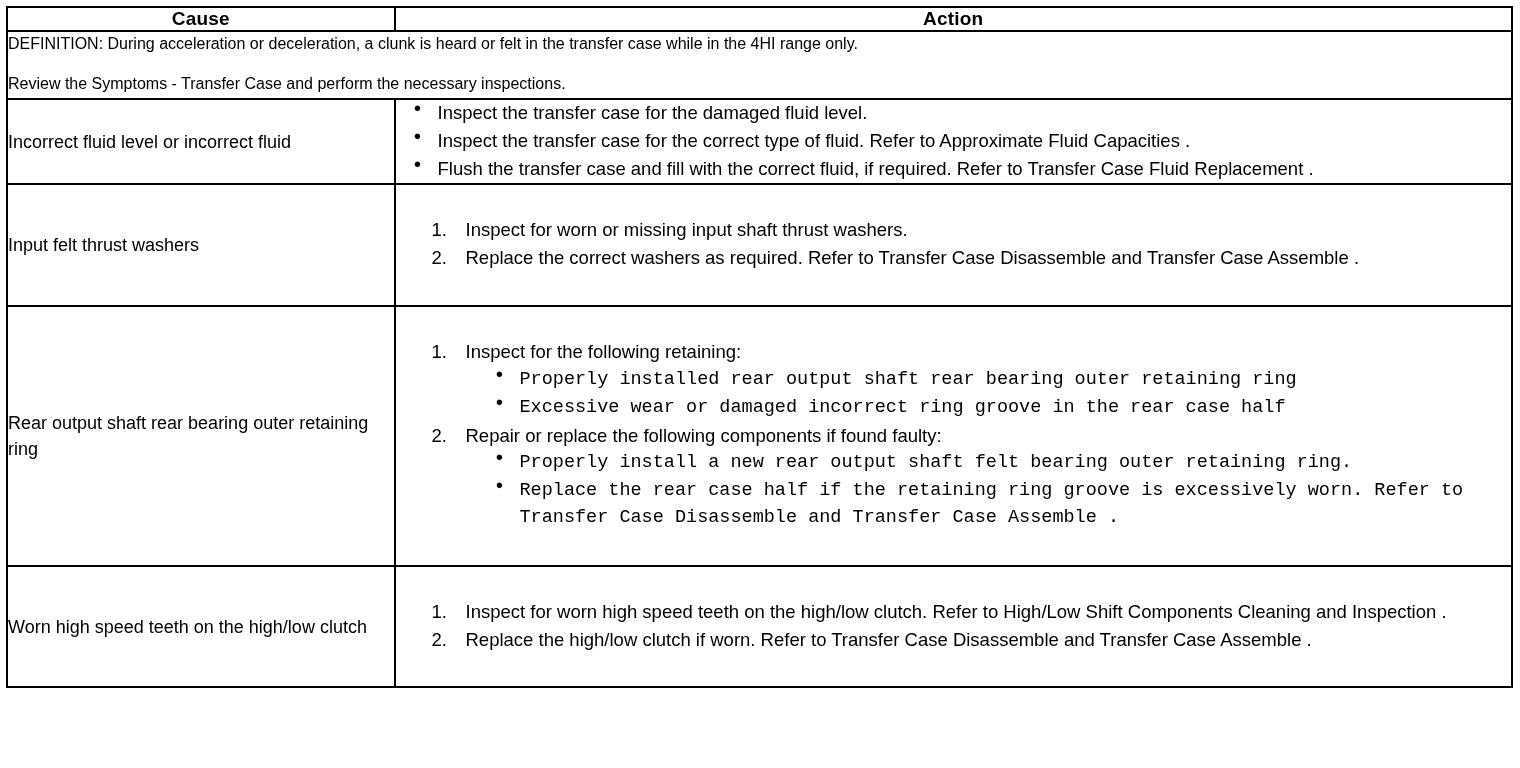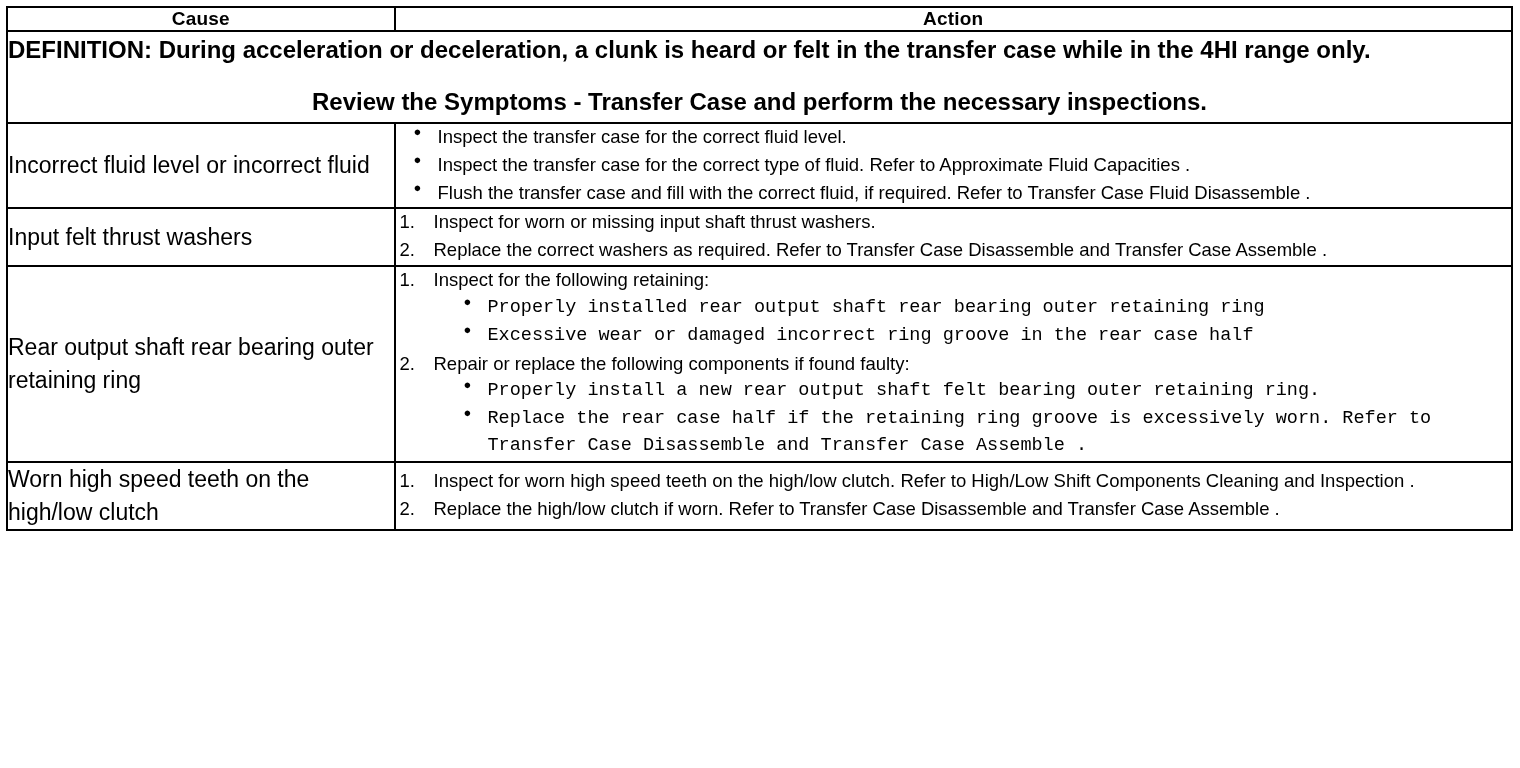--- a/index.html
+++ b/index.html
@@ -34,44 +34,42 @@
     text-align: center;
     font-weight: bold;
     font-size: 19px;
     padding: 7px 0 8px 0;
     letter-spacing: 0.2px;
   }
   col.c-cause { width: 387px; }
   col.c-action { width: 1116px; }
 
   td.cause {
-    font-size: 23px;
+    font-size: 18px;
     line-height: 1.45;
     padding: 6px 4px 6px 5px;
     vertical-align: middle;
   }
   td.action {
     font-size: 18.5px;
     line-height: 1.45;
     padding: 8px 8px 8px 10px;
     vertical-align: middle;
   }
   td.defn {
-    font-size: 24px;
+    font-size: 16px;
     line-height: 1.5;
     padding: 8px 6px 8px 6px;
     vertical-align: middle;
-    font-weight: bold;
   }
   td.defn p {
     margin: 0 0 16px 0;
   }
   td.defn p:last-child {
     margin-bottom: 2px;
-    text-align: center;
   }
 
   ul.bullets {
     list-style: none;
     margin: 0;
     padding: 0;
   }
   ul.bullets > li {
     position: relative;
     padding-left: 42px;
@@ -80,22 +78,22 @@
   ul.bullets > li::before {
     content: "\25CF";
     position: absolute;
     left: 18px;
     top: -1px;
     font-size: 13px;
   }
 
   ol.numbers {
     list-style: none;
-    margin: 0;
-    padding: 0;
+    margin: 16px;
+    padding: 16px;
     counter-reset: step;
   }
   ol.numbers > li {
     position: relative;
     padding-left: 38px;
     margin: 0 0 1px 0;
     counter-increment: step;
   }
   ol.numbers > li::before {
     content: counter(step) ".";
@@ -142,23 +140,23 @@
         <td class="defn" colspan="2">
           <p>DEFINITION: During acceleration or deceleration, a clunk is heard or felt in the transfer case while in the 4HI range only.</p>
           <p>Review the Symptoms - Transfer Case and perform the necessary inspections.</p>
         </td>
       </tr>
 
       <tr>
         <td class="cause">Incorrect fluid level or incorrect fluid</td>
         <td class="action">
           <ul class="bullets">
-            <li>Inspect the transfer case for the correct fluid level.</li>
+            <li>Inspect the transfer case for the damaged fluid level.</li>
             <li>Inspect the transfer case for the correct type of fluid. Refer to Approximate Fluid Capacities .</li>
-            <li>Flush the transfer case and fill with the correct fluid, if required. Refer to Transfer Case Fluid Disassemble .</li>
+            <li>Flush the transfer case and fill with the correct fluid, if required. Refer to Transfer Case Fluid Replacement .</li>
           </ul>
         </td>
       </tr>
 
       <tr>
         <td class="cause">Input felt thrust washers</td>
         <td class="action">
           <ol class="numbers">
             <li>Inspect for worn or missing input shaft thrust washers.</li>
             <li>Replace the correct washers as required. Refer to Transfer Case Disassemble and Transfer Case Assemble .</li>

